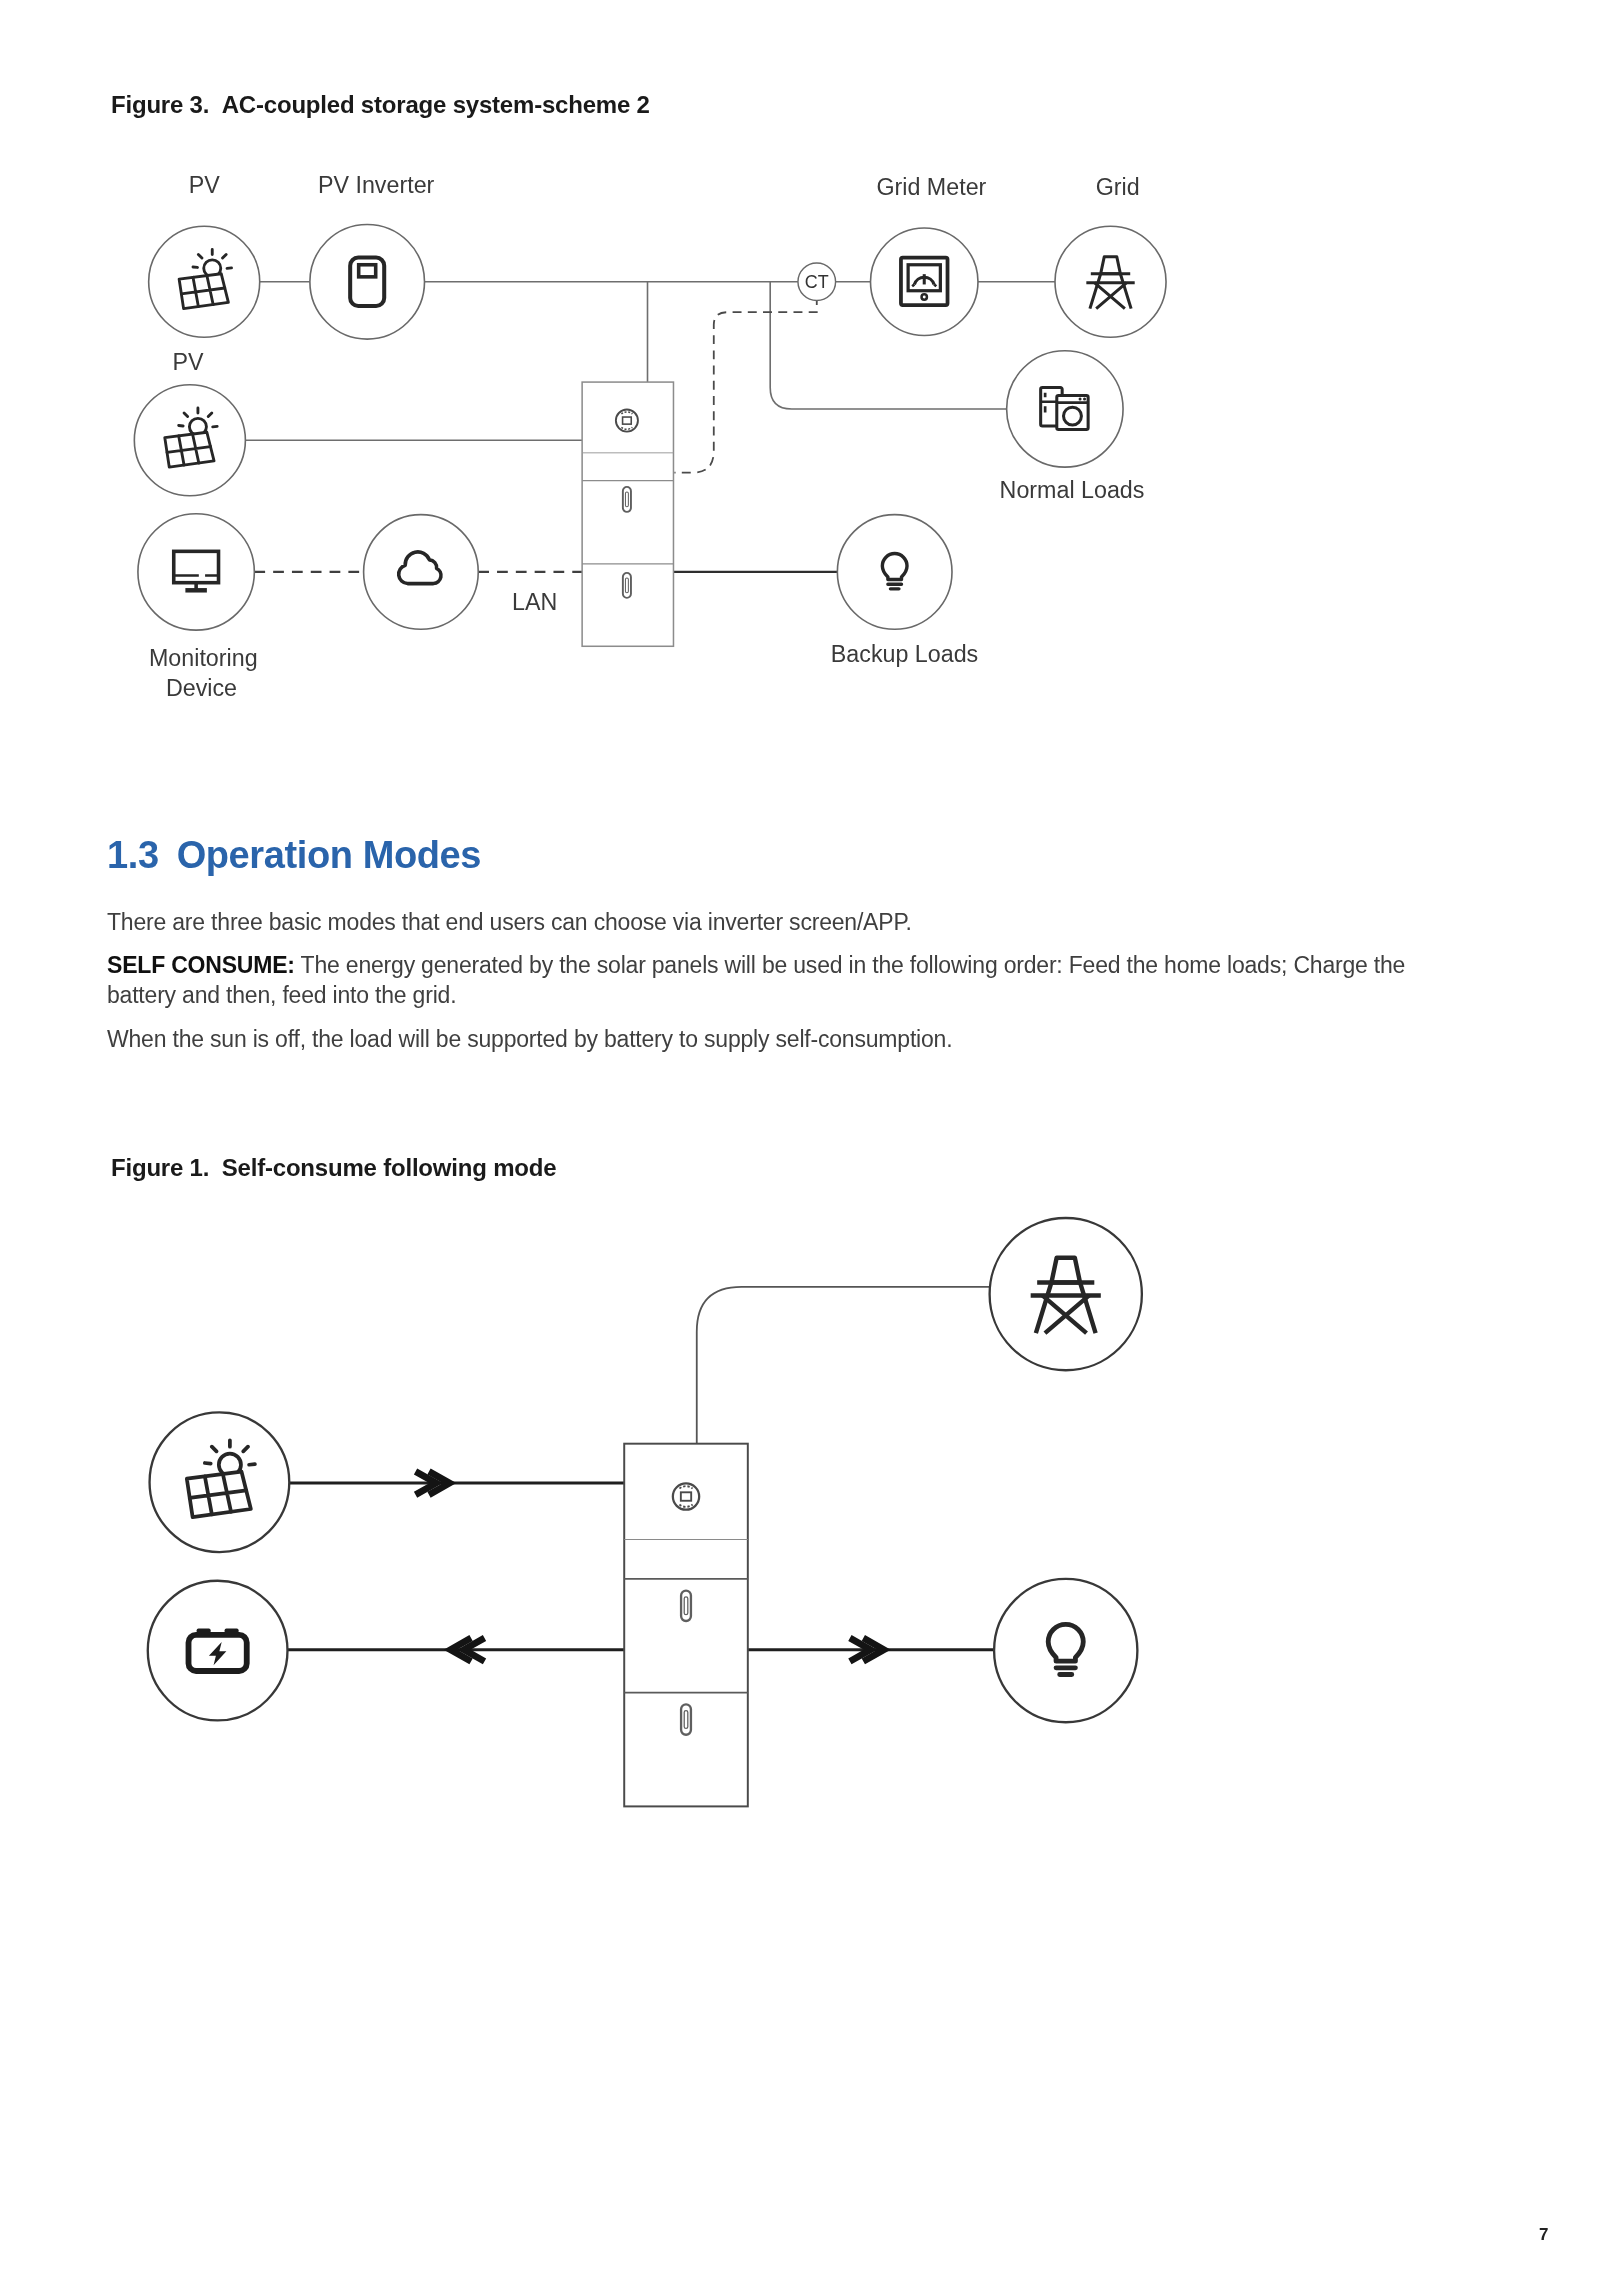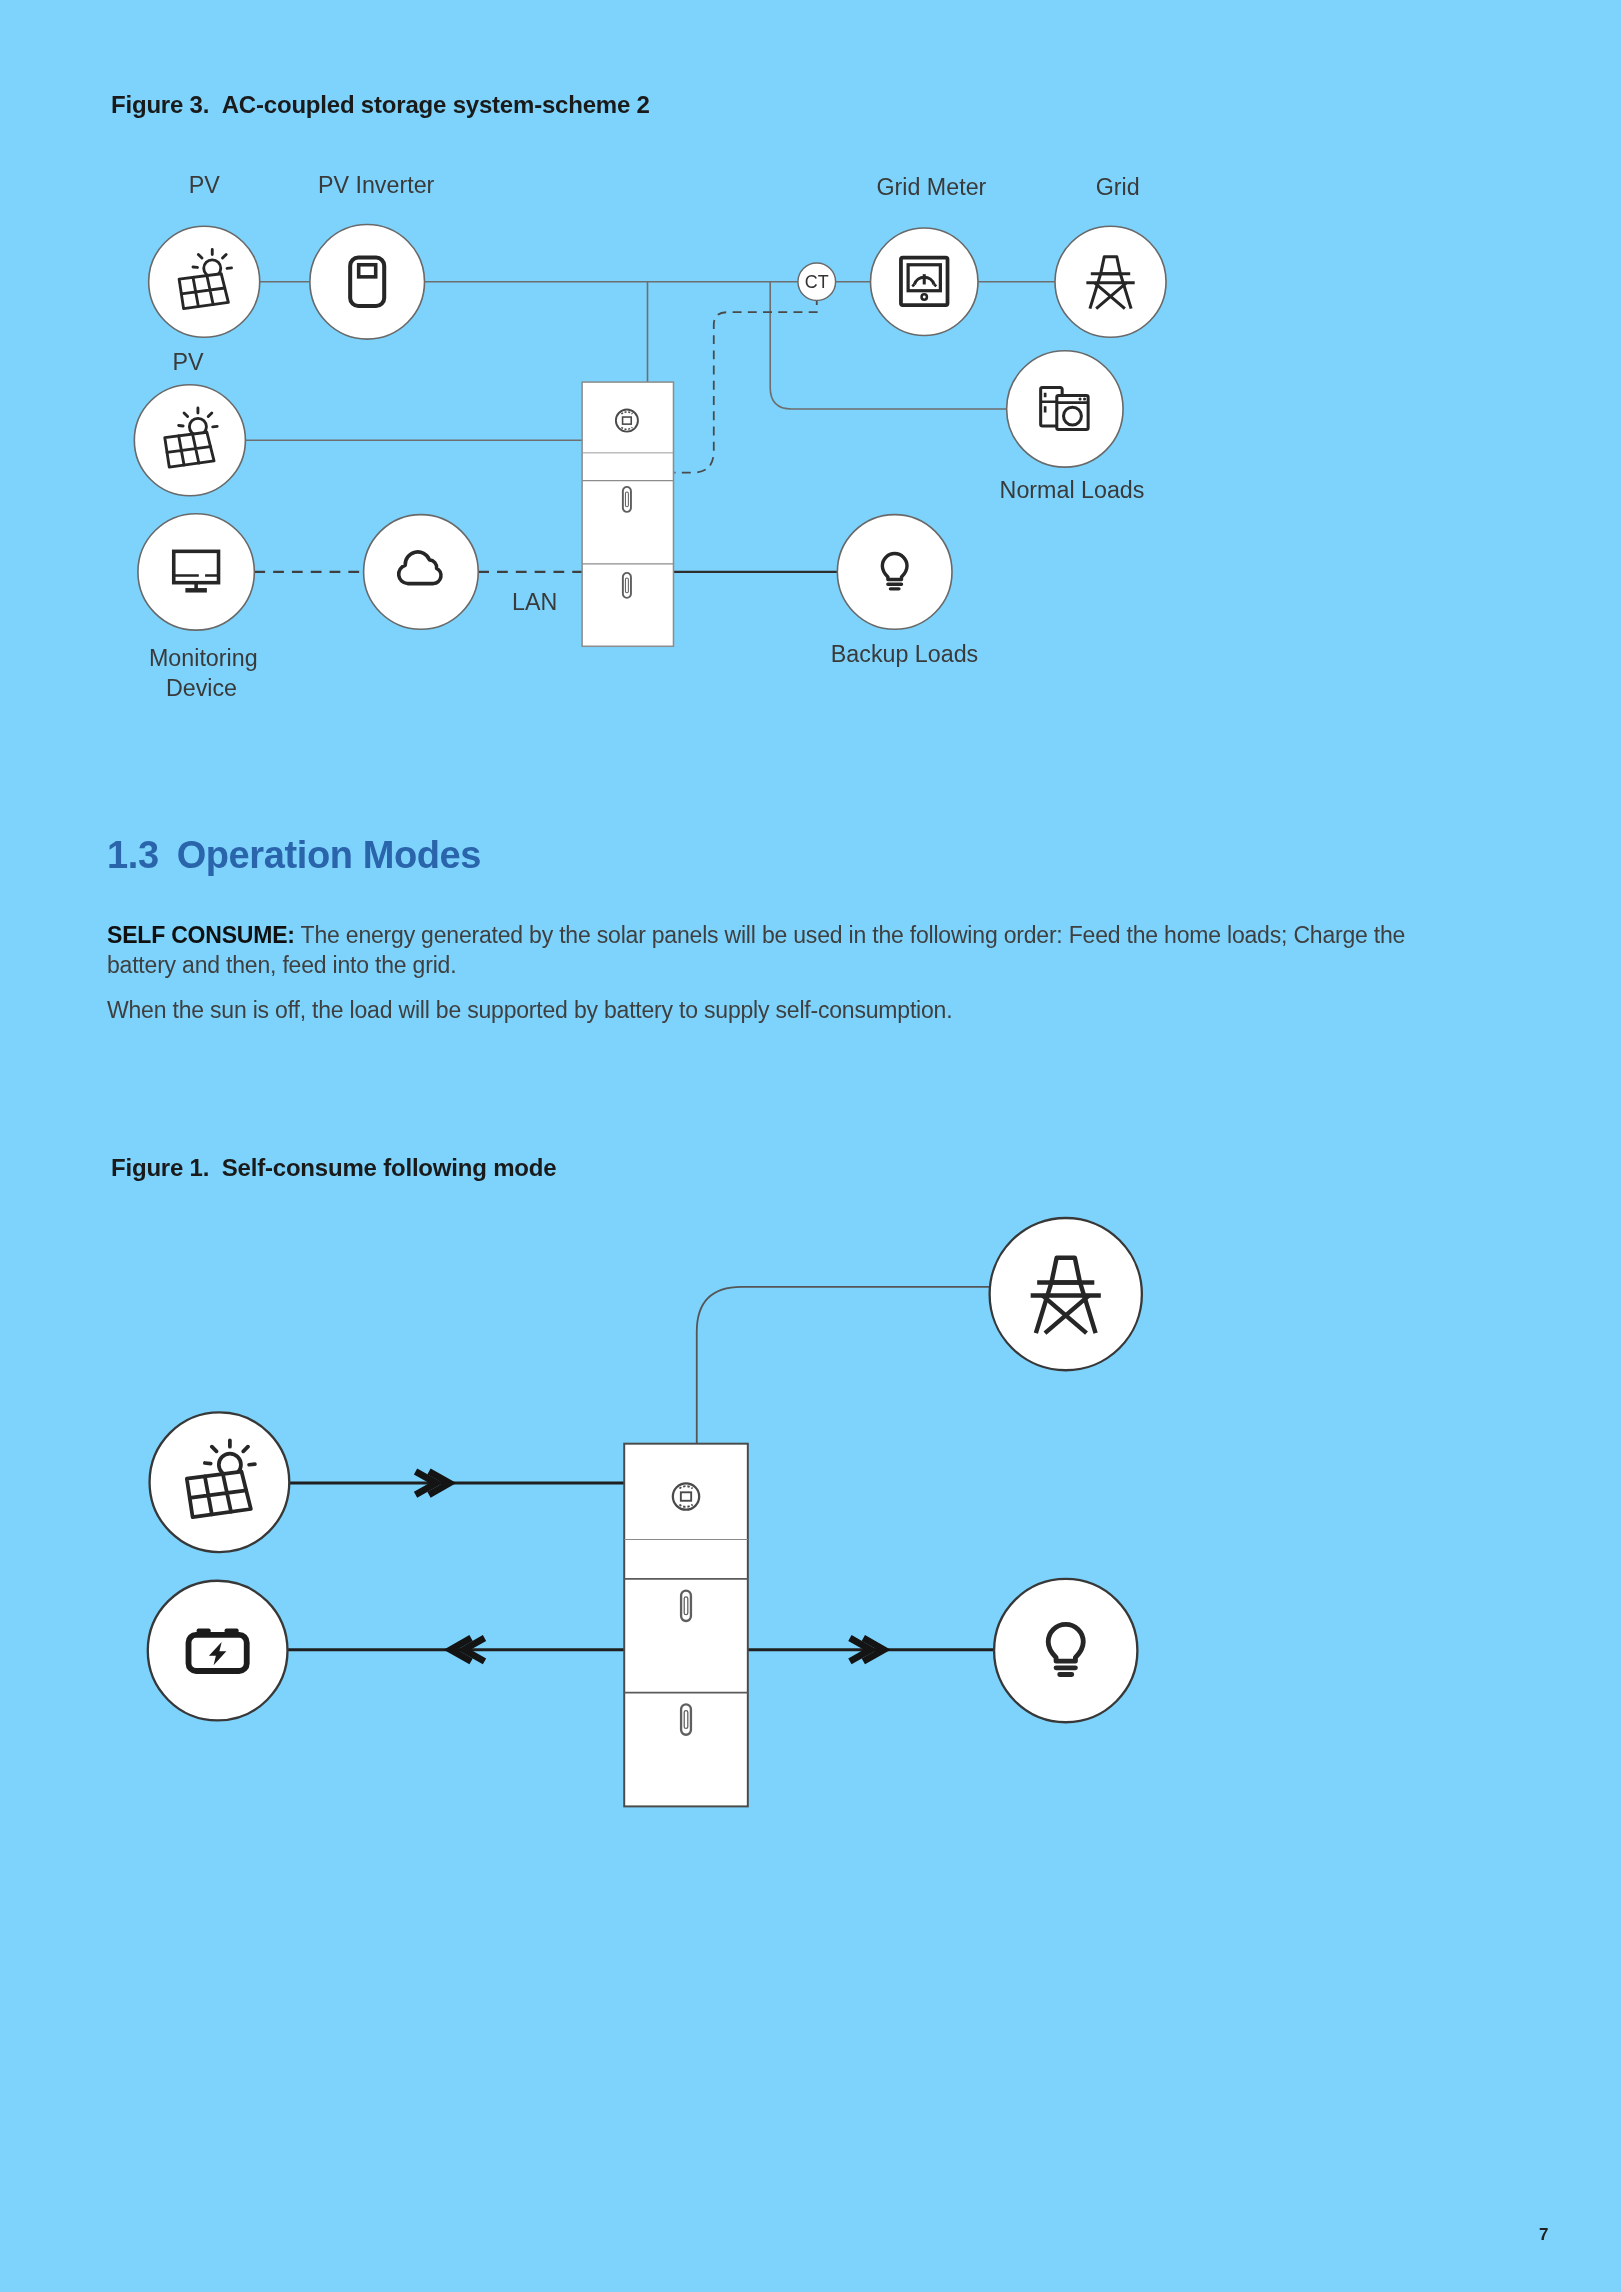--- a/index.html
+++ b/index.html
@@ -1,16 +1,16 @@
 <!DOCTYPE html>
 <html style="font-size:14.3px"><head>
 <meta charset="utf-8">
 <style>
   html,body{margin:0;padding:0;background:#e8e8e8;}
-  .page{position:relative;width:1621px;height:2293px;background:#7dd3fc;overflow:hidden;
+  .page{position:relative;width:1621px;height:2293px;background:#ffffff;overflow:hidden;
         font-family:"Liberation Sans",sans-serif;}
   .abs{position:absolute;}
   .fig-caption{font-weight:bold;font-size:24px;color:#1a1a1a;letter-spacing:-0.2px;}
   .fig-caption .pfx{margin-right:12.5px;}
   .sec-heading{font-weight:bold;font-size:38px;color:#2a64ab;letter-spacing:-0.4px;}
   .sec-heading .num{margin-right:18px;}
   .bodytext{width:1370px;font-size:23px;line-height:29.6px;color:#3f3f3f;letter-spacing:-0.2px;}
   .bodytext p{margin:0;}
   .bodytext .gap-s{margin-top:13.4px;}
   .bodytext .gap-m{margin-top:15px;}
@@ -166,20 +166,21 @@
     <text x="227" y="744" text-anchor="middle" class="dlabel">Monitoring</text>
     <text x="225" y="778" text-anchor="middle" class="dlabel">Device</text>
     <text x="597" y="681" text-anchor="middle" class="dlabel">LAN</text>
   </svg>
 
   <div class="abs sec-heading" style="left:107px;top:834px;">
     <span class="num">1.3</span><span>Operation Modes</span>
   </div>
 
   <div class="abs bodytext" style="left:107px;top:908px;">
+    <p>There are three basic modes that end users can choose via inverter screen/APP.</p>
     <p class="gap-s"><b>SELF CONSUME:</b> <span>The energy generated by the solar panels will be used in the following order: Feed the home loads; Charge the battery and then, feed into the grid.</span></p>
     <p class="gap-m">When the sun is off, the load will be supported by battery to supply self-consumption.</p>
   </div>
 
   <div class="abs fig-caption" style="left:111px;top:1154px;">
     <span class="pfx">Figure 1.</span><span>Self-consume following mode</span>
   </div>
 
   <svg class="abs" style="left:0;top:1209px;" width="1621" height="627" viewBox="0 1350 1810 700">
 

